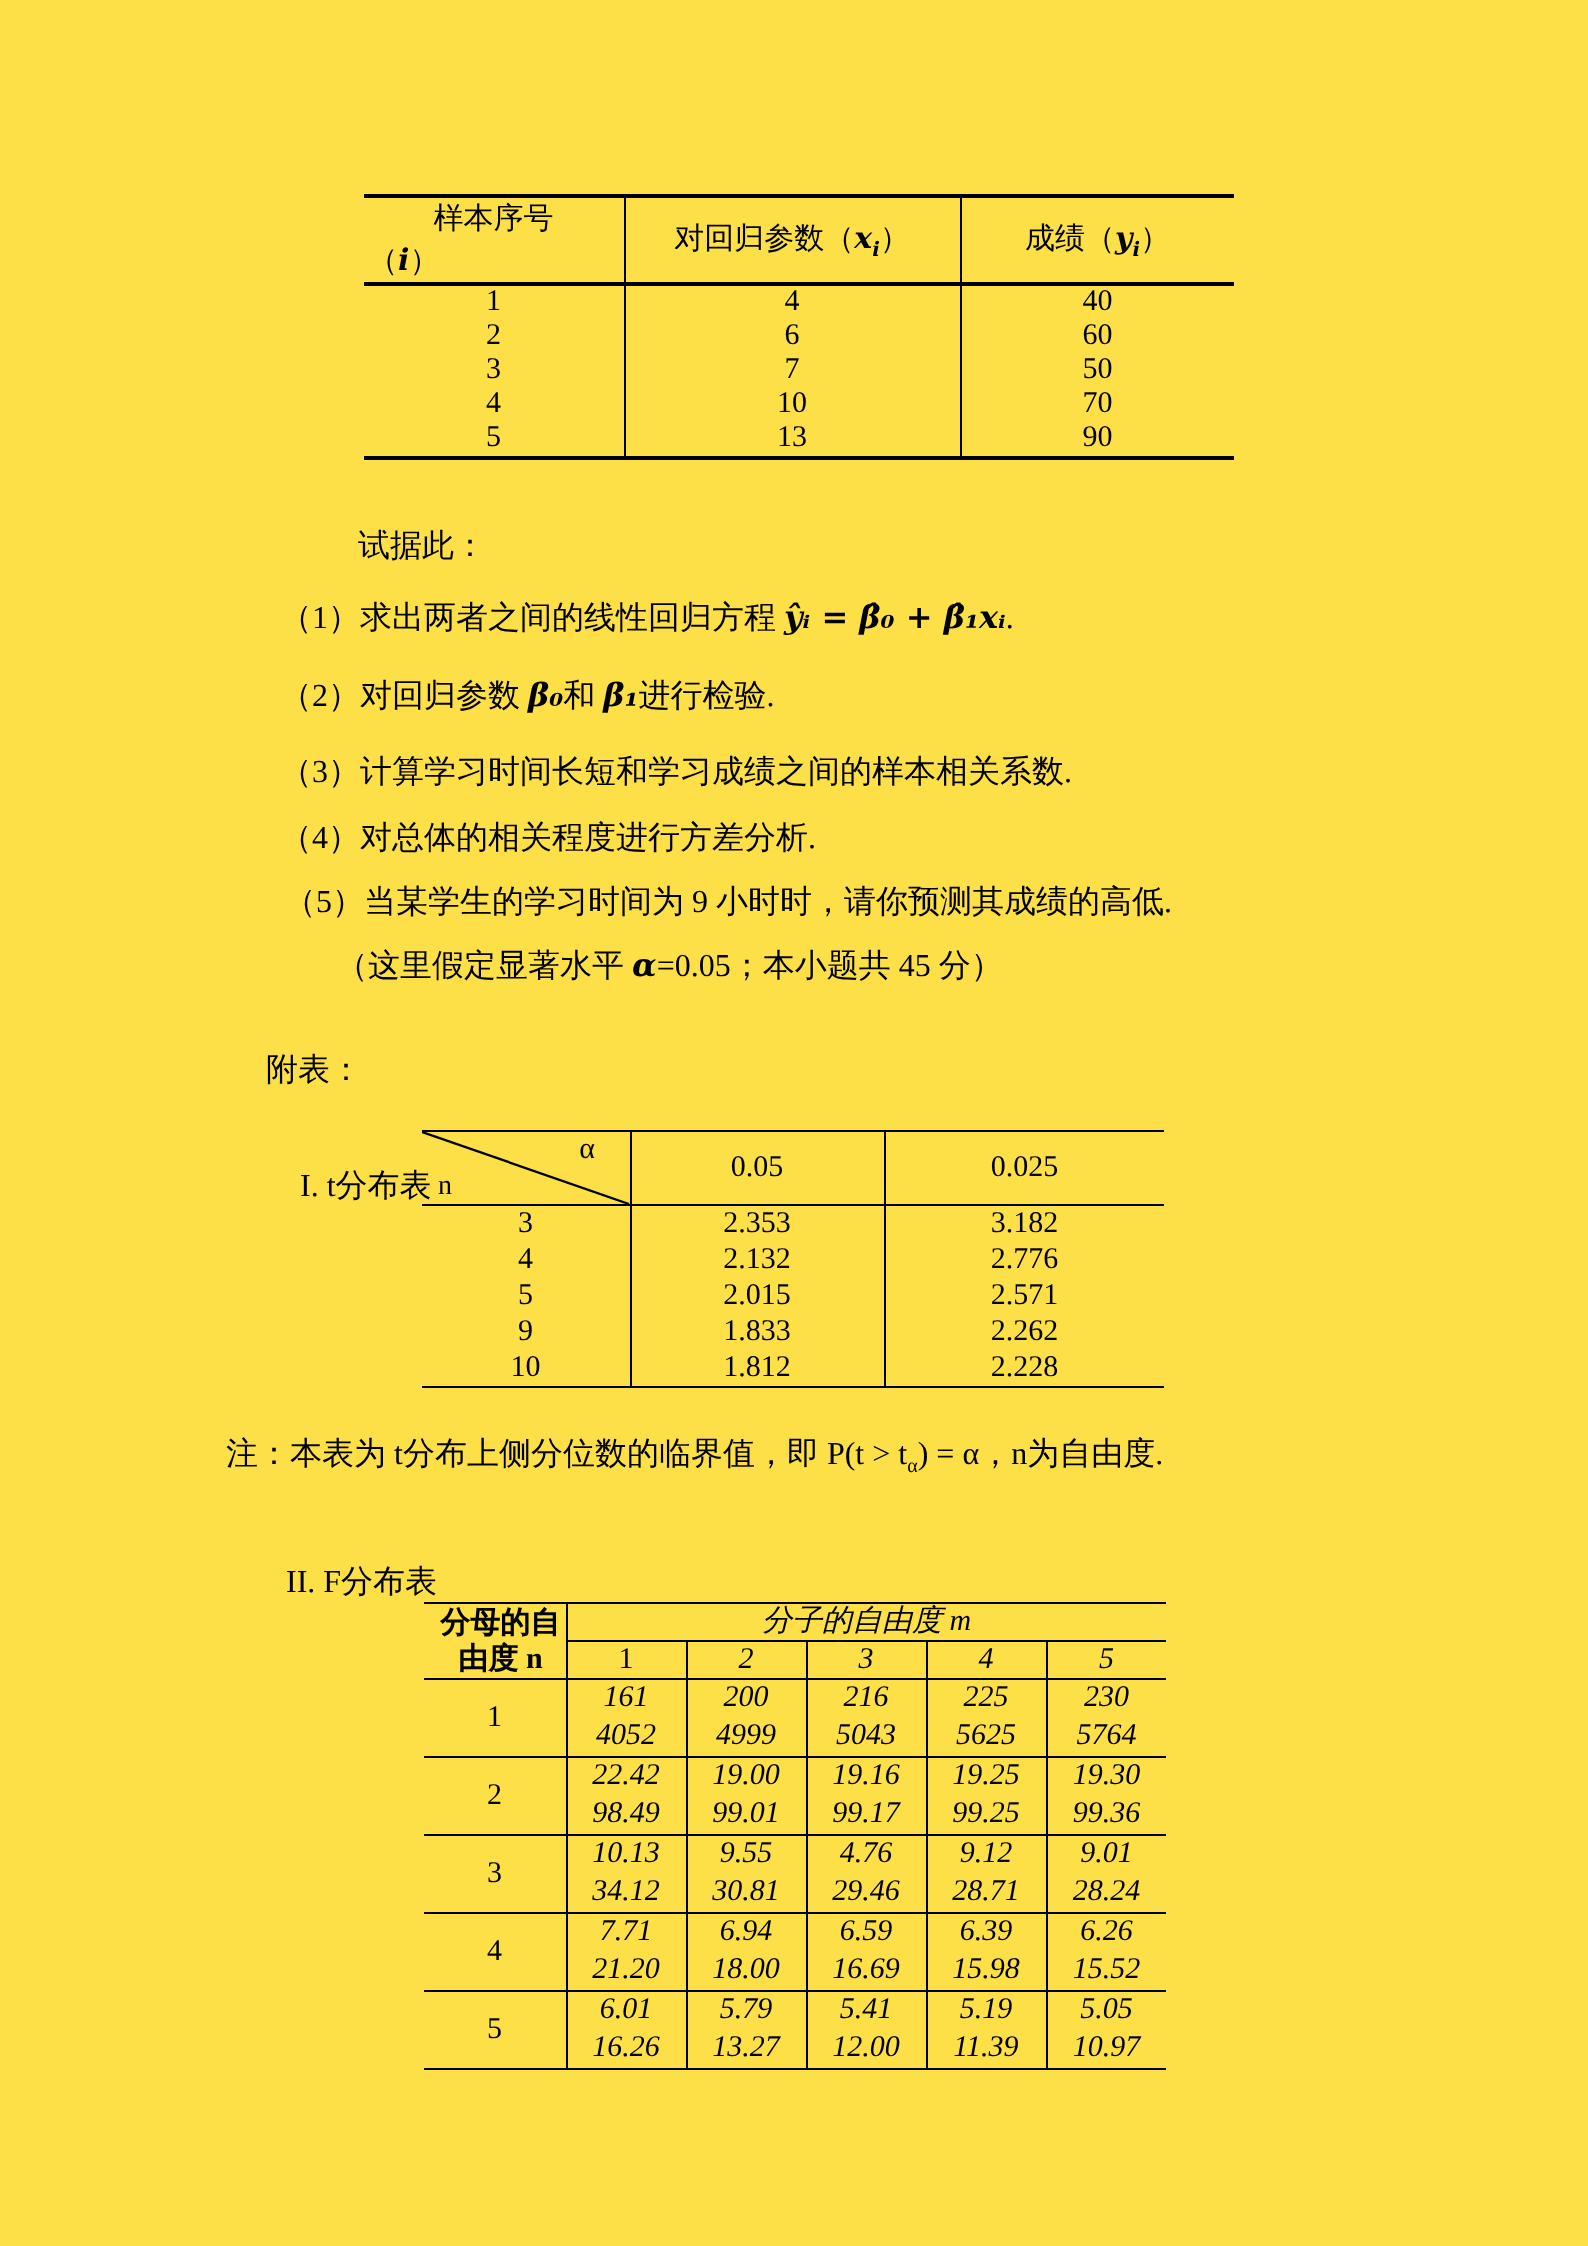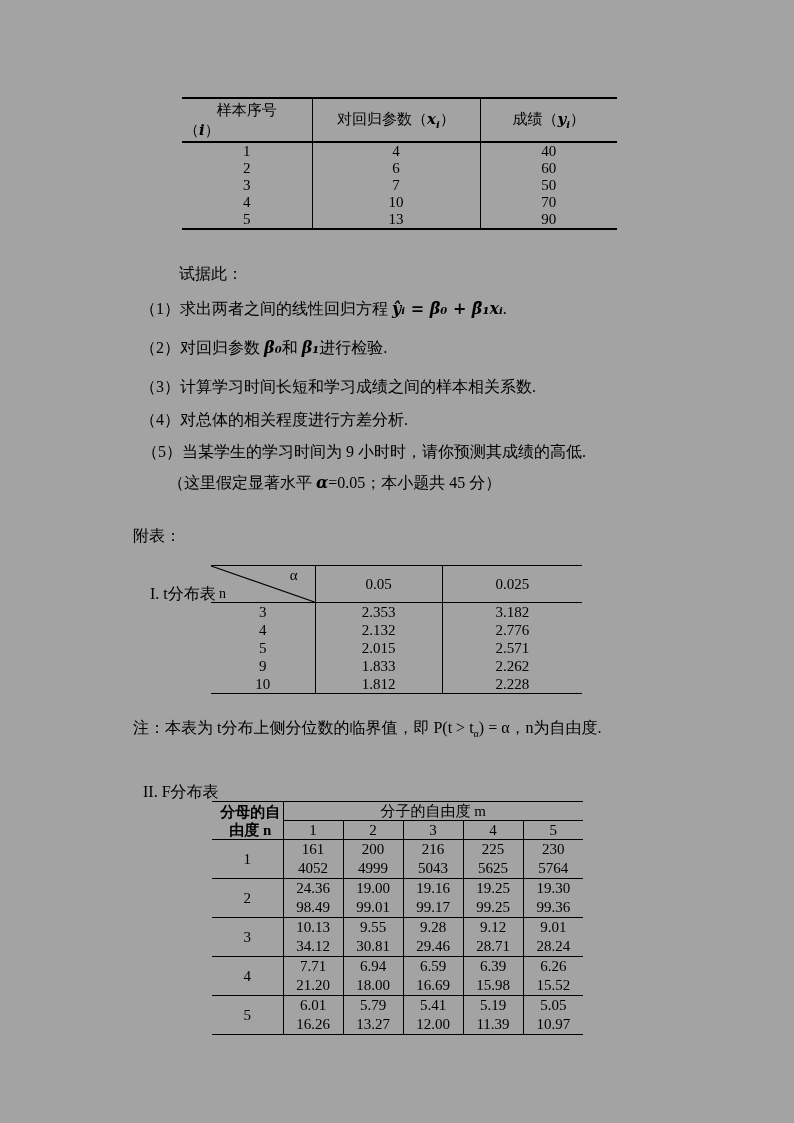--- a/index.html
+++ b/index.html
@@ -1,19 +1,19 @@
 <!DOCTYPE html>
 <html><head>
 <meta charset="utf-8">
 <style>
   html, body { margin:0; padding:0; }
   body { background:#888; }
   .page {
     position:relative; width:794px; height:1123px; margin:0 auto;
-    background:#a3a3a3; color:#000000;
+    background:#fde047; color:#000000;
     font-family:"Liberation Serif","DejaVu Sans",serif;
   }
   .abs { position:absolute; }
   .line { font-size:16px; line-height:20px; white-space:nowrap; }
   .math { font-weight:bold; font-style:italic; font-family:"DejaVu Serif","DejaVu Sans",serif; }
   sub.sm { font-size:10px; }
 
   
   table.tbl { border-collapse:collapse; table-layout:fixed; }
   table.tbl td { padding:0; text-align:center; font-size:15px; vertical-align:middle; color:#000; }
@@ -31,21 +31,21 @@
   .ttab td + td { border-left:1.5px solid #000; }
   .ttab thead td { border-bottom:1.5px solid #000; height:36px; }
   .ttab tbody td { height:18px; line-height:18px; }
   .ttab .corner { position:relative; }
   .ttab .corner svg { position:absolute; left:0; top:0; width:100%; height:100%; display:block; }
   .ttab .corner .alpha-lbl { position:absolute; top:2px; right:17px; font-size:15px; line-height:15px; }
   .ttab .corner .n-lbl { position:absolute; bottom:1px; left:8px; font-size:14px; line-height:14px; }
 
   
   .ftab { width:371px; border-top:1.5px solid #000; border-bottom:1.5px solid #000; }
-  .ftab td + td { border-left:1.5px solid #000; }
+  .ftab td + td { border-left:1.5px solid #000;font-style:italic; }
   .ftab thead td { height:18px; line-height:18px; }
   .ftab .fcorner { border-right:1.5px solid #000; border-bottom:1.5px solid #000;
                    text-align:center; padding-left:6px; line-height:18px;font-weight:bold; }
   .ftab .mh { border-bottom:1.5px solid #000; }
   .ftab thead tr.subrow td { border-bottom:1.5px solid #000; }
   .ftab tbody td { border-top:1.5px solid #000; height:38px; }
   .ftab .fv { line-height:19px; }
 </style>
 </head>
 <body>
@@ -157,21 +157,21 @@
           </tr>
         <tr>
             <td>10</td>
             <td>1.812</td>
             <td>2.228</td>
           </tr>
       </tbody>
     </table>
   </div>
 
-  <div class="abs line" style="left:113px; top:718px;margin-left:20px;"><span>注：本表为 t分布上侧分位数的临界值，即 P(t &gt; t</span><sub class="sm">α</sub><span>) = α，n为自由度.</span></div>
+  <div class="abs line" style="left:113px; top:718px;"><span>注：本表为 t分布上侧分位数的临界值，即 P(t &gt; t</span><sub class="sm">α</sub><span>) = α，n为自由度.</span></div>
 
   <div class="abs line" style="left:143px; top:782px;">II. F分布表</div>
 
   <div class="abs" style="left:212px; top:801px;">
     <table class="tbl ftab">
       <colgroup>
           <col style="width:71px">
           <col style="width:60px">
           <col style="width:60px">
           <col style="width:60px">
@@ -211,21 +211,21 @@
               <div class="fv">5625</div>
             </td>
           <td>
               <div class="fv">230</div>
               <div class="fv">5764</div>
             </td>
         </tr>
         <tr>
           <td>2</td>
           <td>
-              <div class="fv">24.36</div>
+              <div class="fv">22.42</div>
               <div class="fv">98.49</div>
             </td>
           <td>
               <div class="fv">19.00</div>
               <div class="fv">99.01</div>
             </td>
           <td>
               <div class="fv">19.16</div>
               <div class="fv">99.17</div>
             </td>
@@ -242,21 +242,21 @@
           <td>3</td>
           <td>
               <div class="fv">10.13</div>
               <div class="fv">34.12</div>
             </td>
           <td>
               <div class="fv">9.55</div>
               <div class="fv">30.81</div>
             </td>
           <td>
-              <div class="fv">9.28</div>
+              <div class="fv">4.76</div>
               <div class="fv">29.46</div>
             </td>
           <td>
               <div class="fv">9.12</div>
               <div class="fv">28.71</div>
             </td>
           <td>
               <div class="fv">9.01</div>
               <div class="fv">28.24</div>
             </td>

